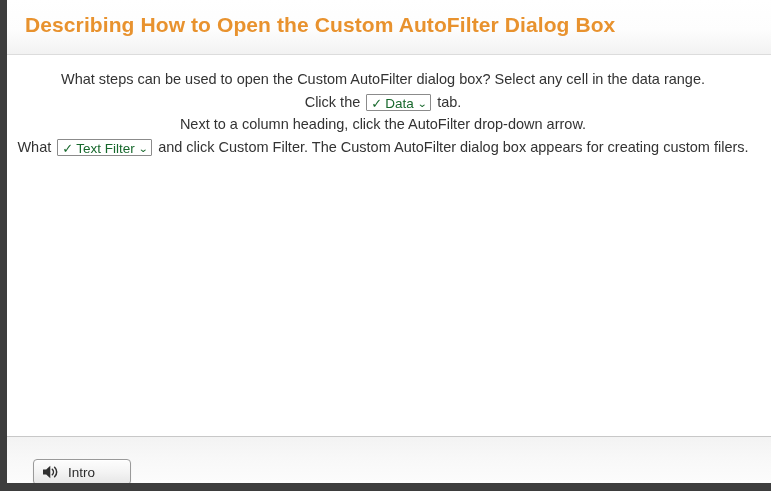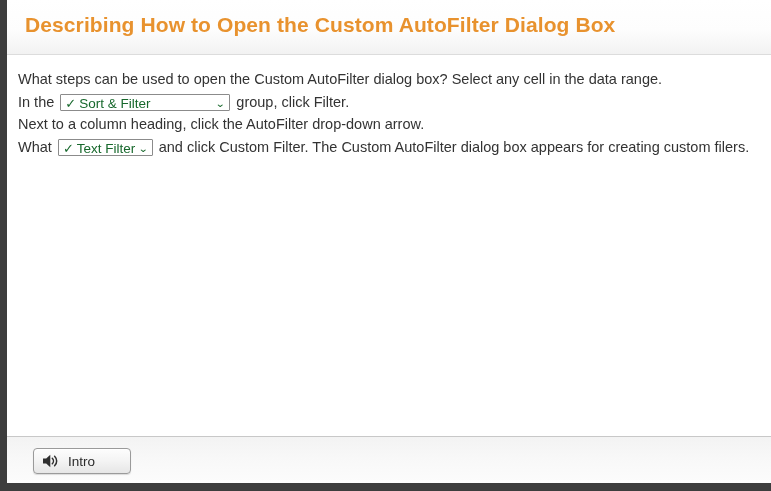--- a/index.html
+++ b/index.html
@@ -66,22 +66,23 @@
     color: #e8922e;
     letter-spacing: 0.1px;
     white-space: nowrap;
   }
 
   
   #page-body {
     position: relative;
     height: 381px;
     background: #ffffff;
-    padding: 14px 12px 0 11px;
-    box-sizing: border-box;
+    padding: 14px 12px 0 0;
+    box-sizing: border-box;
+    text-align: center;
   }
   .body-line {
     font-size: 14.5px;
     color: #333333;
     line-height: 21px;
     margin: 0 0 1px 0;
     white-space: nowrap;
     display: block;
   }
   .body-line.with-control {
@@ -143,21 +144,21 @@
   #page-footer {
     position: relative;
     height: 47px;
     border-top: 1px solid #c8c8c8;
     background: linear-gradient(to bottom, #f3f3f3 0%, #f8f8f8 45%, #fcfcfc 100%);
     box-sizing: border-box;
   }
   #intro-button {
     position: absolute;
     left: 26px;
-    top: 11px;
+    top: 22px;
     height: 26px;
     min-width: 98px;
     padding: 0 12px 0 8px;
     display: flex;
     align-items: center;
     gap: 8px;
     background: linear-gradient(to bottom, #fdfdfd 0%, #f4f4f4 48%, #e6e6e6 100%);
     border: 1px solid #9a9a9a;
     border-radius: 4px;
     box-shadow: 0 1px 1px rgba(0,0,0,0.13), inset 0 1px 0 #ffffff;
@@ -182,28 +183,28 @@
   <div id="content-surface">
 
     <div id="page-header">
       <div id="page-title">Describing How to Open the Custom AutoFilter Dialog Box</div>
     </div>
 
     <div id="page-body">
 
       <div class="body-line">What steps can be used to open the Custom AutoFilter dialog box? Select any cell in the data range.</div>
 
-
       <div class="body-line with-control">
-        <span class="txt">In the</span>
-        <span class="faux-select wide">
-          <span class="check">✓</span><span class="sel-label">Sort &amp; Filter</span><span class="caret">⌄</span>
+        <span class="txt">Click the</span>
+        <span class="faux-select">
+          <span class="check">✓</span><span class="sel-label">Data</span><span class="caret">⌄</span>
         </span>
-        <span class="txt">group, click Filter.</span>
+        <span class="txt">tab.</span>
       </div>
+
 
       <div class="body-line">Next to a column heading, click the AutoFilter drop-down arrow.</div>
 
       <div class="body-line with-control">
         <span class="txt">What</span>
         <span class="faux-select">
           <span class="check">✓</span><span class="sel-label">Text Filter</span><span class="caret">⌄</span>
         </span>
         <span class="txt">and click Custom Filter. The Custom AutoFilter dialog box appears for creating custom filers.</span>
       </div>

